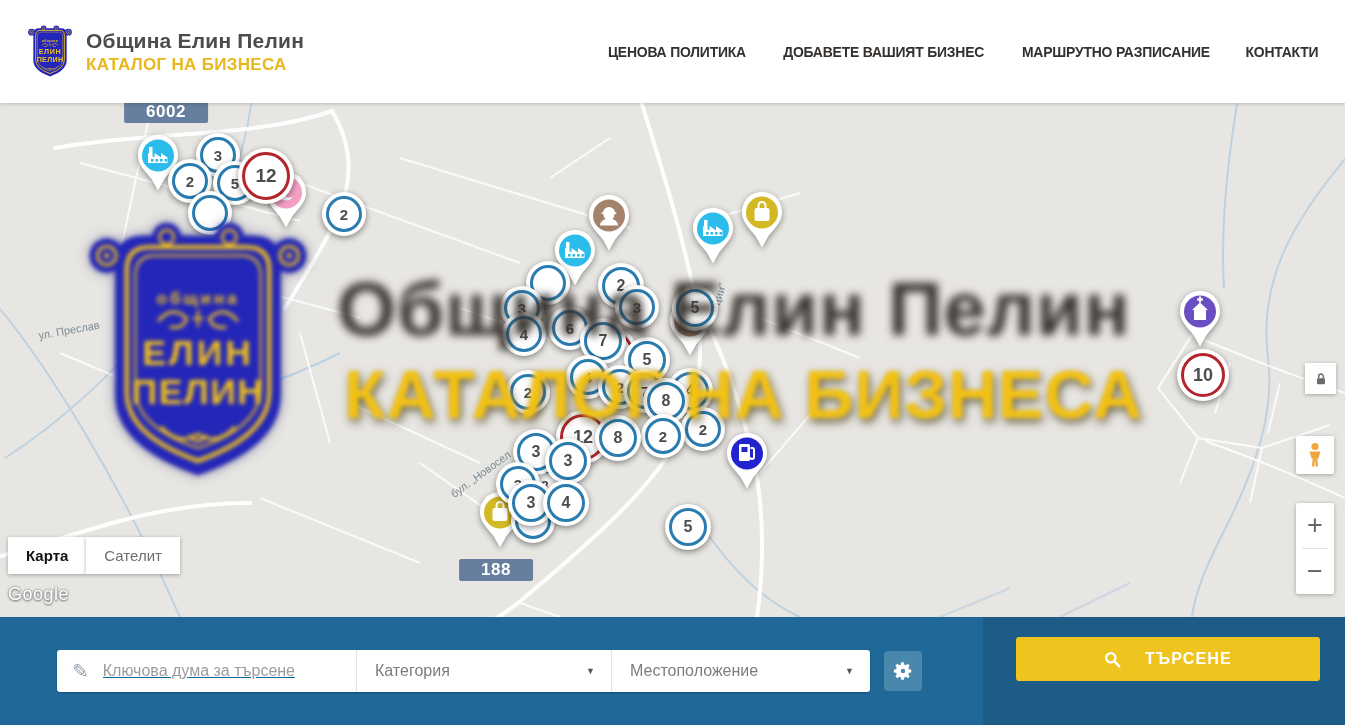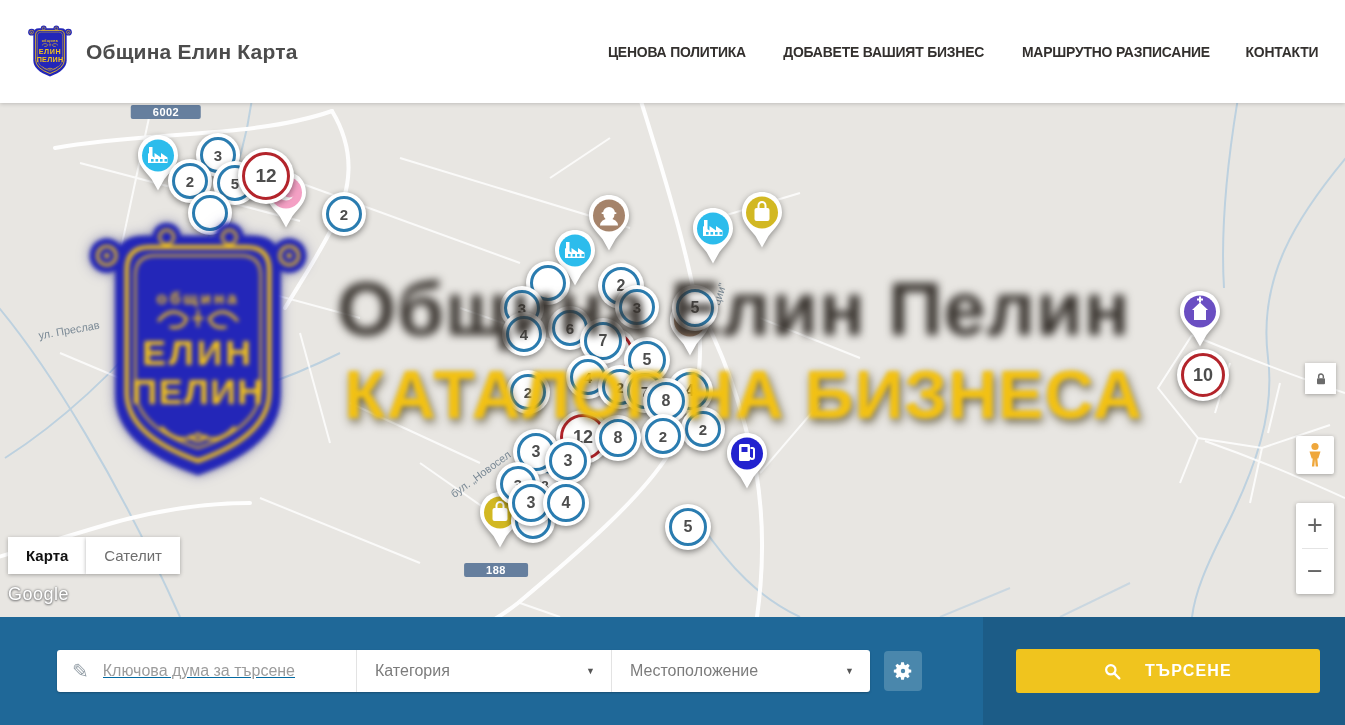--- a/index.html
+++ b/index.html
@@ -15,21 +15,21 @@
   .brand-subtitle{font-size:17px;font-weight:bold;color:#e9b71c;margin-top:2px;letter-spacing:.3px;}
   nav{margin-left:auto;margin-right:25px;display:flex;gap:30px;}
   .nav-item{font-size:14.5px;font-weight:bold;color:#33302e;cursor:pointer;white-space:nowrap;
             transform:scaleX(.96);letter-spacing:-.2px;}
 
   
   .map{position:absolute;left:0;top:103px;width:1345px;height:514px;background:#e8e6e2;
        overflow:hidden;cursor:grab;}
   #roads{position:absolute;left:0;top:0;z-index:1;}
   .street-label{position:absolute;color:#7b8a96;font-size:11px;white-space:nowrap;z-index:2;}
-  .road-badge{position:absolute;background:#667f9e;color:#fff;font-size:11px;font-weight:bold;
+  .road-badge{position:absolute;background:#667f9e;color:#fff;font-size:17px;font-weight:bold;
               padding:1px 22px;border-radius:2px;z-index:2;transform:translate(-50%,-50%);letter-spacing:.5px;}
   .pin{position:absolute;z-index:3;filter:drop-shadow(0 2px 3px rgba(0,0,0,.4));}
   .cluster{position:absolute;z-index:4;background:#fff;border-radius:50%;
            box-shadow:0 2px 6px rgba(0,0,0,.45);cursor:pointer;}
   .cluster .ring{position:absolute;inset:4px;border:3px solid #2a7cb0;border-radius:50%;
                  display:flex;align-items:center;justify-content:center;font-weight:bold;color:#4d4d4d;}
   .cluster.red .ring{border-color:#b3242b;}
 
   
   .watermark{position:absolute;inset:0;z-index:6;pointer-events:none;}
@@ -73,21 +73,21 @@
   .sb-keyword{width:300px;border-right:1px solid #e3e3e3;padding-left:15px;gap:12px;}
   .pencil{color:#97a1a9;font-size:20px;}
   .sb-keyword input{border:none;outline:none;font-size:16px;color:#0369a1;width:240px;font-family:inherit;background:none;text-decoration:underline;}
   .sb-keyword input::placeholder{color:#9c9c9c;opacity:1;}
   .sb-select{padding:0 16px 0 18px;justify-content:space-between;font-size:16px;color:#7c7c7c;cursor:pointer;}
   .sb-cat{width:255px;border-right:1px solid #e3e3e3;}
   .sb-loc{width:258px;}
   .chev{font-size:9px;color:#555;}
   .gearbtn{position:absolute;left:884px;top:34px;width:38px;height:40px;background:#4a87ac;border:none;
            border-radius:4px;display:flex;align-items:center;justify-content:center;cursor:pointer;}
-  .searchbtn{position:absolute;left:1016px;top:32px;width:304px;height:44px;background:#f0c41e;border:none;
+  .searchbtn{position:absolute;left:1016px;top:20px;width:304px;height:44px;background:#f0c41e;border:none;
              border-radius:3px;color:#fff;font-weight:bold;font-size:16px;letter-spacing:1.2px;
              display:flex;align-items:center;justify-content:center;gap:24px;cursor:pointer;font-family:inherit;}
 </style>
 </head>
 <body>
 
 <div class="page">
 
   <header>
     <div class="brand">
@@ -106,21 +106,22 @@
           <path d="M30 36 Q30 20 46 20 H114 Q130 20 130 36 V122 Q130 152 80 170 Q30 152 30 122 Z" fill="none" stroke="#f0c01d" stroke-width="3"></path>
           <path d="M36 40 Q36 26 50 26 H110 Q124 26 124 40 V119 Q124 146 80 161 Q36 146 36 119 Z" fill="none" stroke="#f0c01d" stroke-width="1.5"></path>
           <text x="80" y="60" text-anchor="middle" font-size="12" font-weight="bold" fill="#f0c01d" letter-spacing="2">община</text>
           <path d="M52 72 q10 -12 20 -2 q-2 8 -12 6 M108 72 q-10 -12 -20 -2 q2 8 12 6" fill="none" stroke="#f0c01d" stroke-width="2"></path>
           <path d="M80 64 v12 M76 70 h8" stroke="#f0c01d" stroke-width="1.6"></path>
           <text x="80" y="103" text-anchor="middle" font-size="25" font-weight="bold" fill="#f0c01d" letter-spacing="2">ЕЛИН</text>
           <text x="80" y="130" text-anchor="middle" font-size="25" font-weight="bold" fill="#f0c01d" letter-spacing="1">ПЕЛИН</text>
           <path d="M54 146 q13 14 26 5 q13 9 26 -5 M74 152 q6 8 12 0" fill="none" stroke="#f0c01d" stroke-width="2"></path>
         </svg>
       <div class="brand-text">
-        <div class="brand-title">Община Елин Карта</div>
+        <div class="brand-title">Община Елин Пелин</div>
+        <div class="brand-subtitle">КАТАЛОГ НА БИЗНЕСА</div>
       </div>
     </div>
     <nav id="nav">
         <div class="nav-item">ЦЕНОВА ПОЛИТИКА</div>
         <div class="nav-item">ДОБАВЕТЕ ВАШИЯТ БИЗНЕС</div>
         <div class="nav-item">МАРШРУТНО РАЗПИСАНИЕ</div>
         <div class="nav-item">КОНТАКТИ</div>
       </nav>
   </header>
 

